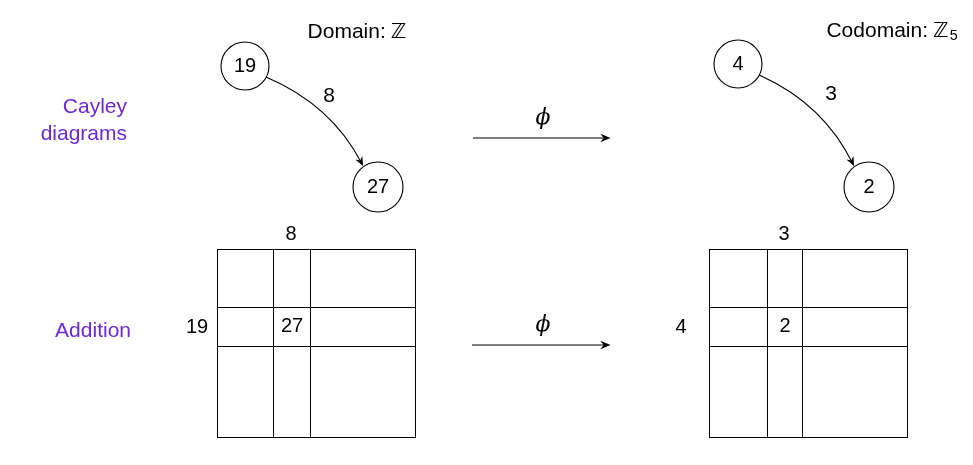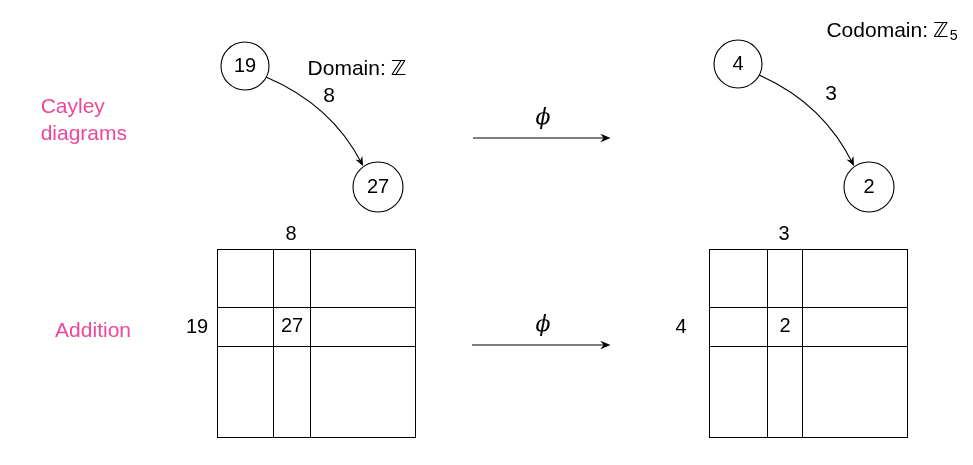--- a/index.html
+++ b/index.html
@@ -33,24 +33,24 @@
     vertical-align: -0.24em;
     margin-left: 1px;
   }
   .phi {
     font-family: "DejaVu Serif", serif;
     font-style: italic;
     font-size: 22px;
   }
   .side-label {
     position: absolute;
-    text-align: left;
+    text-align: right;
     font-size: 21px;
     line-height: 27px;
-    color: #ec4899;
+    color: #6d28d9;
   }
   .side-label span { display: block; }
   .grid-table {
     position: absolute;
     width: 199px;
     height: 189px;
     border: 1.2px solid #000000;
     background: transparent;
   }
   .vline {
@@ -91,21 +91,21 @@
   </svg>
 
   <div class="side-label" style="right: 846px; top: 92px;">
     <span>Cayley</span>
     <span>diagrams</span>
   </div>
   <div class="side-label" style="right: 842px; top: 316px; margin-left: 33px;">
     <span>Addition</span>
   </div>
 
-  <div class="ctr title" style="left: 357px; top: 31px; margin-top: 37px;">
+  <div class="ctr title" style="left: 357px; top: 31px;">
     <span>Domain:</span><span class="bb">ℤ</span>
   </div>
   <div class="ctr title" style="left: 892px; top: 31px;">
     <span>Codomain:</span><span class="bb">ℤ</span><span class="bb-sub">5</span>
   </div>
 
   <div class="ctr node-label" style="left: 245px; top: 65px;">19</div>
   <div class="ctr node-label" style="left: 378px; top: 186px;">27</div>
   <div class="ctr" style="left: 329px; top: 95px;">8</div>
 

